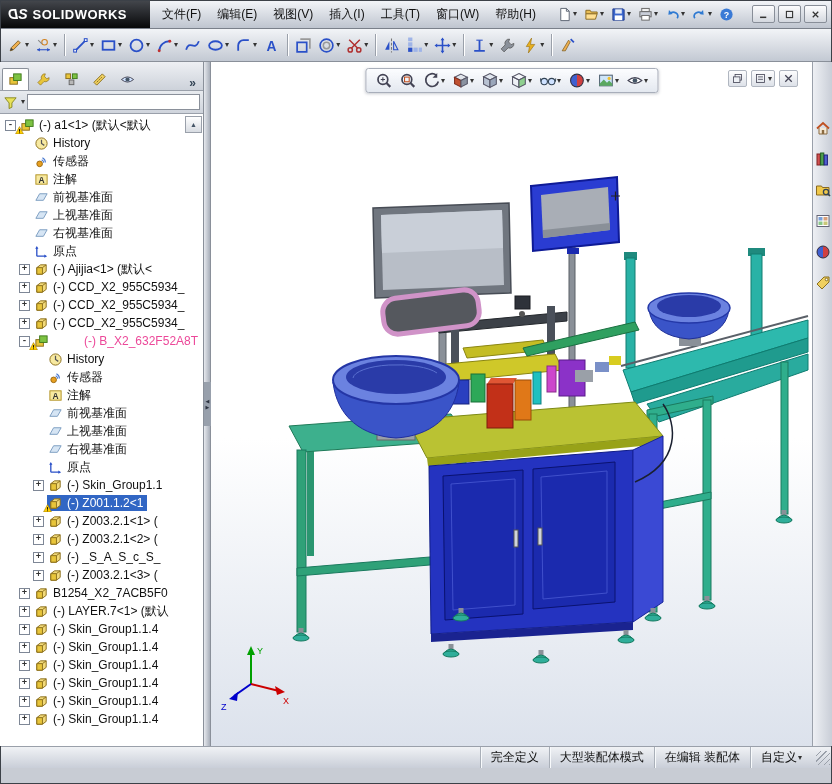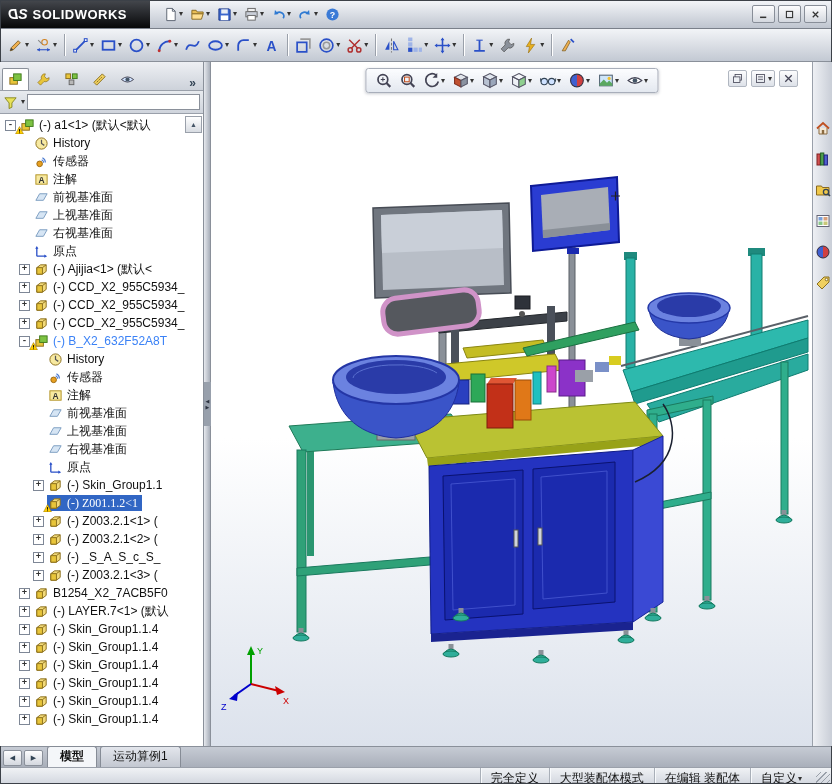--- a/index.html
+++ b/index.html
@@ -57,23 +57,23 @@
   .indent{flex:none;display:inline-block;}
   .expand{width:9px;height:9px;flex:none;border:1px solid #7e8796;background:#fff;color:#333;
           font:bold 9px/8px "Liberation Mono",monospace;text-align:center;margin-right:3px;}
   .expand.none{visibility:hidden;}
   .rowbody{display:flex;align-items:center;padding:0 4px 0 1px;height:16px;}
   .ticon{position:relative;width:16px;height:15px;margin-right:3px;flex:none;}
   .ticon svg{width:15px;height:15px;display:block;}
   .warnov{position:absolute;left:-5px;bottom:-2px;width:9px;height:9px;}
   .warnov svg{width:9px;height:9px;display:block;}
   .tlabel{font-size:12px;}
-  .trow.edited .tlabel{color:#3b82f6;}
+  .trow.edited .tlabel{color:#ec4899;margin-left:31px;}
   .trow.sel .rowbody{background:var(--selection,#3166c4);}
-  .trow.sel .tlabel{color:#fff;font-family:Liberation Serif, serif;}
+  .trow.sel .tlabel{color:#fff;}
 
   
   .splitter{width:7px;flex:none;background:linear-gradient(90deg,#e6e9ee,#a9afba);position:relative;
             border-right:1px solid #8a909a;box-sizing:border-box;}
   .splitgrip{position:absolute;top:50%;left:0;transform:translateY(-50%);width:7px;height:44px;
              background:#98a0ac;color:#2c3340;font-size:5px;display:flex;flex-direction:column;
              align-items:center;justify-content:center;line-height:6px;}
   .splitgrip::before{content:"◀";}
   .splitgrip::after{content:"▶";}
 
@@ -120,20 +120,29 @@
 </head>
 <body>
 
 <div id="app">
 
   <div class="titlebar">
     <div class="logo">
       <span class="dsmark"><span class="flip">D</span><span>S</span></span>
       <span class="brand">SOLIDWORKS</span>
     </div>
+    <nav class="menus">
+        <div class="menu-item">文件(F)</div>
+        <div class="menu-item">编辑(E)</div>
+        <div class="menu-item">视图(V)</div>
+        <div class="menu-item">插入(I)</div>
+        <div class="menu-item">工具(T)</div>
+        <div class="menu-item">窗口(W)</div>
+        <div class="menu-item">帮助(H)</div>
+      </nav>
     <div class="qat">
         <div class="tbtn">
           <span class="icon">
             <svg viewBox="0 0 16 16">
               <path d="M4 1.5h6l3 3V14.5H4z" fill="#fff" stroke="#5a6270"></path>
               <path d="M10 1.5v3h3" fill="none" stroke="#5a6270"></path>
             </svg>
           </span>
           <span class="caret">▾</span>
         </div>
@@ -1262,26 +1271,20 @@
               <path d="M8 2a6 6 0 0 0 0 12z" fill="#4060d0"></path>
               <circle cx="8" cy="8" r="6" fill="none" stroke="#334"></circle>
             </svg></span></div>
         <div class="tpbtn"><span class="icon"><svg viewBox="0 0 16 16">
               <path d="M2 9l7-7h5v5l-7 7z" fill="#f0d060" stroke="#8a7020"></path>
               <circle cx="11.5" cy="4.5" r="1.3" fill="#fff" stroke="#8a7020"></circle>
             </svg></span></div>
       </aside>
   </div>
 
-  <div class="tabbar">
-      <div class="tabarrow">◀</div>
-      <div class="tabarrow">▶</div>
-      <div class="tab active">模型</div>
-      <div class="tab">运动算例1</div>
-    </div>
 
   <div class="statusbar">
     <div class="sfields">
         <span class="sfield">
           <span>完全定义</span>
         </span>
         <span class="sfield">
           <span>大型装配体模式</span>
         </span>
         <span class="sfield">

